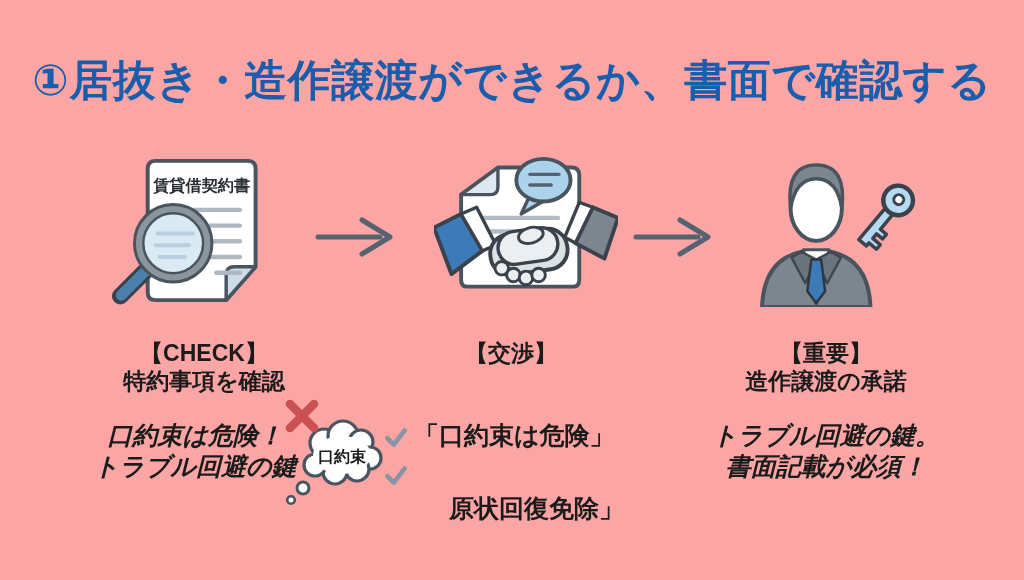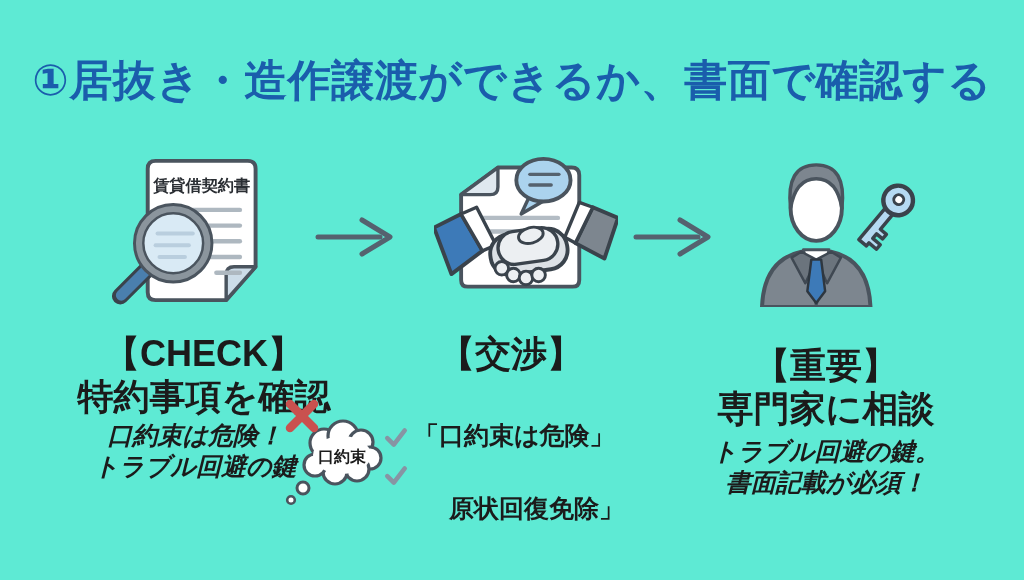--- a/index.html
+++ b/index.html
@@ -1,21 +1,21 @@
 <!DOCTYPE html>
 <html><head>
 <meta charset="utf-8">
 <style>
   html,body{margin:0;padding:0;background:#ffffff;}
   body{font-family:"Liberation Sans","DejaVu Sans",sans-serif;}
-  .stage{position:relative;width:1024px;height:580px;background:#5eead4;overflow:hidden;}
+  .stage{position:relative;width:1024px;height:580px;background:#fca5a5;overflow:hidden;}
   .title{position:absolute;top:52px;left:0;width:1024px;text-align:center;
          font-size:43px;font-weight:800;color:#1a5dac;letter-spacing:0.5px;}
   .abs{position:absolute;}
-  .heading{position:absolute;top:332px;text-align:center;font-size:36px;font-weight:800;
+  .heading{position:absolute;top:340px;text-align:center;font-size:23px;font-weight:800;
            color:#1b1b1b;line-height:1.2;width:300px;}
   .note{position:absolute;font-size:25px;font-weight:700;color:#1b1b1b;line-height:1.24;
         text-align:center;font-style:italic;}
   .checklist{position:absolute;left:384px;top:419px;width:320px;font-size:25px;
              font-weight:700;color:#1b1b1b;}
   .check-row{display:flex;align-items:flex-start;margin-bottom:5px;}
   .check-row svg{flex:0 0 auto;margin:6px 6px 0 0;}
   .check-indent{padding-left:65px;margin-top:2px;}
   svg{display:block;}
   svg text{font-family:"Liberation Sans","DejaVu Sans",sans-serif;}
@@ -114,23 +114,23 @@
     </g>
   </svg>
 
   <div class="heading" style="left:54px;">
     <div>【CHECK】</div>
     <div>特約事項を確認</div>
   </div>
   <div class="heading" style="left:361px;">
     <div>【交渉】</div>
   </div>
-  <div class="heading" style="left:676px;margin-top:12px;">
+  <div class="heading" style="left:676px;">
     <div>【重要】</div>
-    <div>専門家に相談</div>
+    <div>造作譲渡の承諾</div>
   </div>
 
   <div class="note" style="left:70px;top:420px;width:250px;">
     <div>口約束は危険！</div>
     <div>トラブル回避の鍵</div>
   </div>
 
   <svg class="abs" style="left:284px;top:415px;" width="104" height="92" viewBox="0 0 104 92">
     <g fill="#ffffff" stroke="#4a545e" stroke-width="3.2">
       <circle cx="40" cy="28" r="14"></circle>
@@ -159,18 +159,18 @@
       <span>「口約束は危険」</span>
     </div>
     <div class="check-row">
       <svg width="24" height="24" viewBox="0 0 22 22">
         <polyline points="3,12 9,18 19,5" fill="none" stroke="#8794a3" stroke-width="4.2" stroke-linecap="round" stroke-linejoin="round"></polyline>
       </svg>
     </div>
     <div class="check-indent">原状回復免除」</div>
   </div>
 
-  <div class="note" style="left:676px;top:436px;width:300px;">
+  <div class="note" style="left:676px;top:420px;width:300px;">
     <div>トラブル回避の鍵。</div>
     <div>書面記載が必須！</div>
   </div>
 
 </div>
 
 </body></html>

